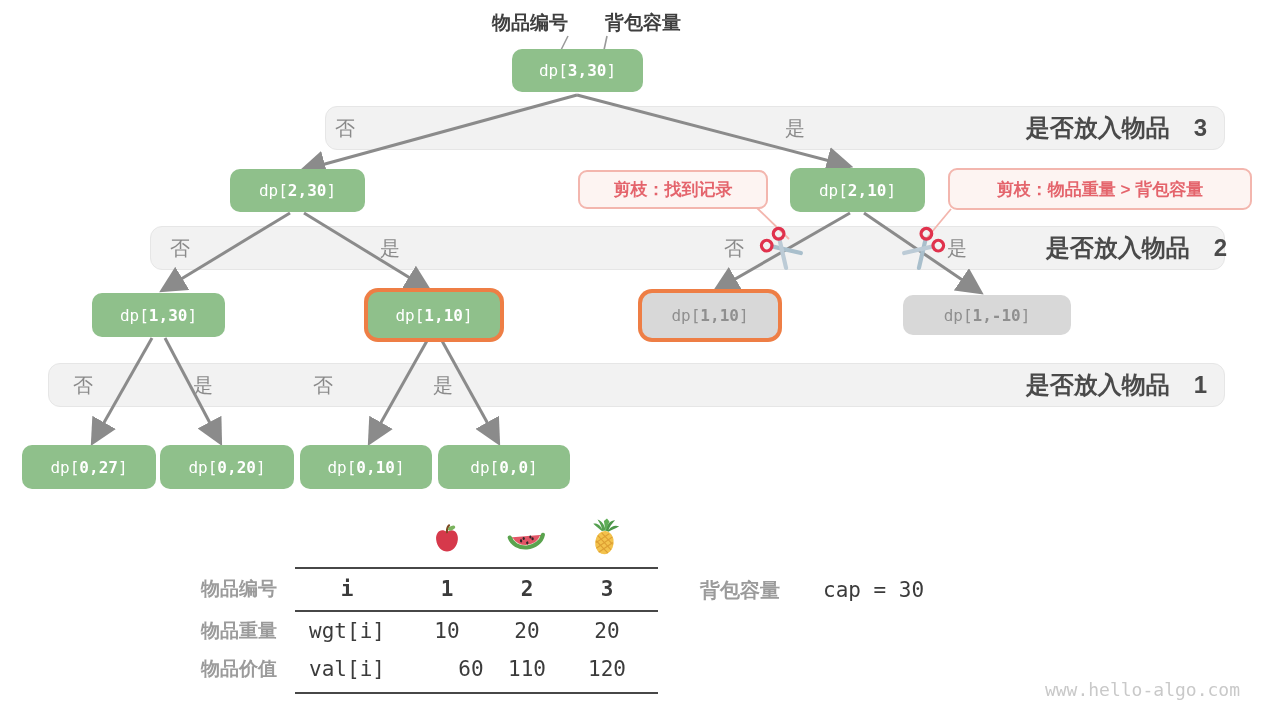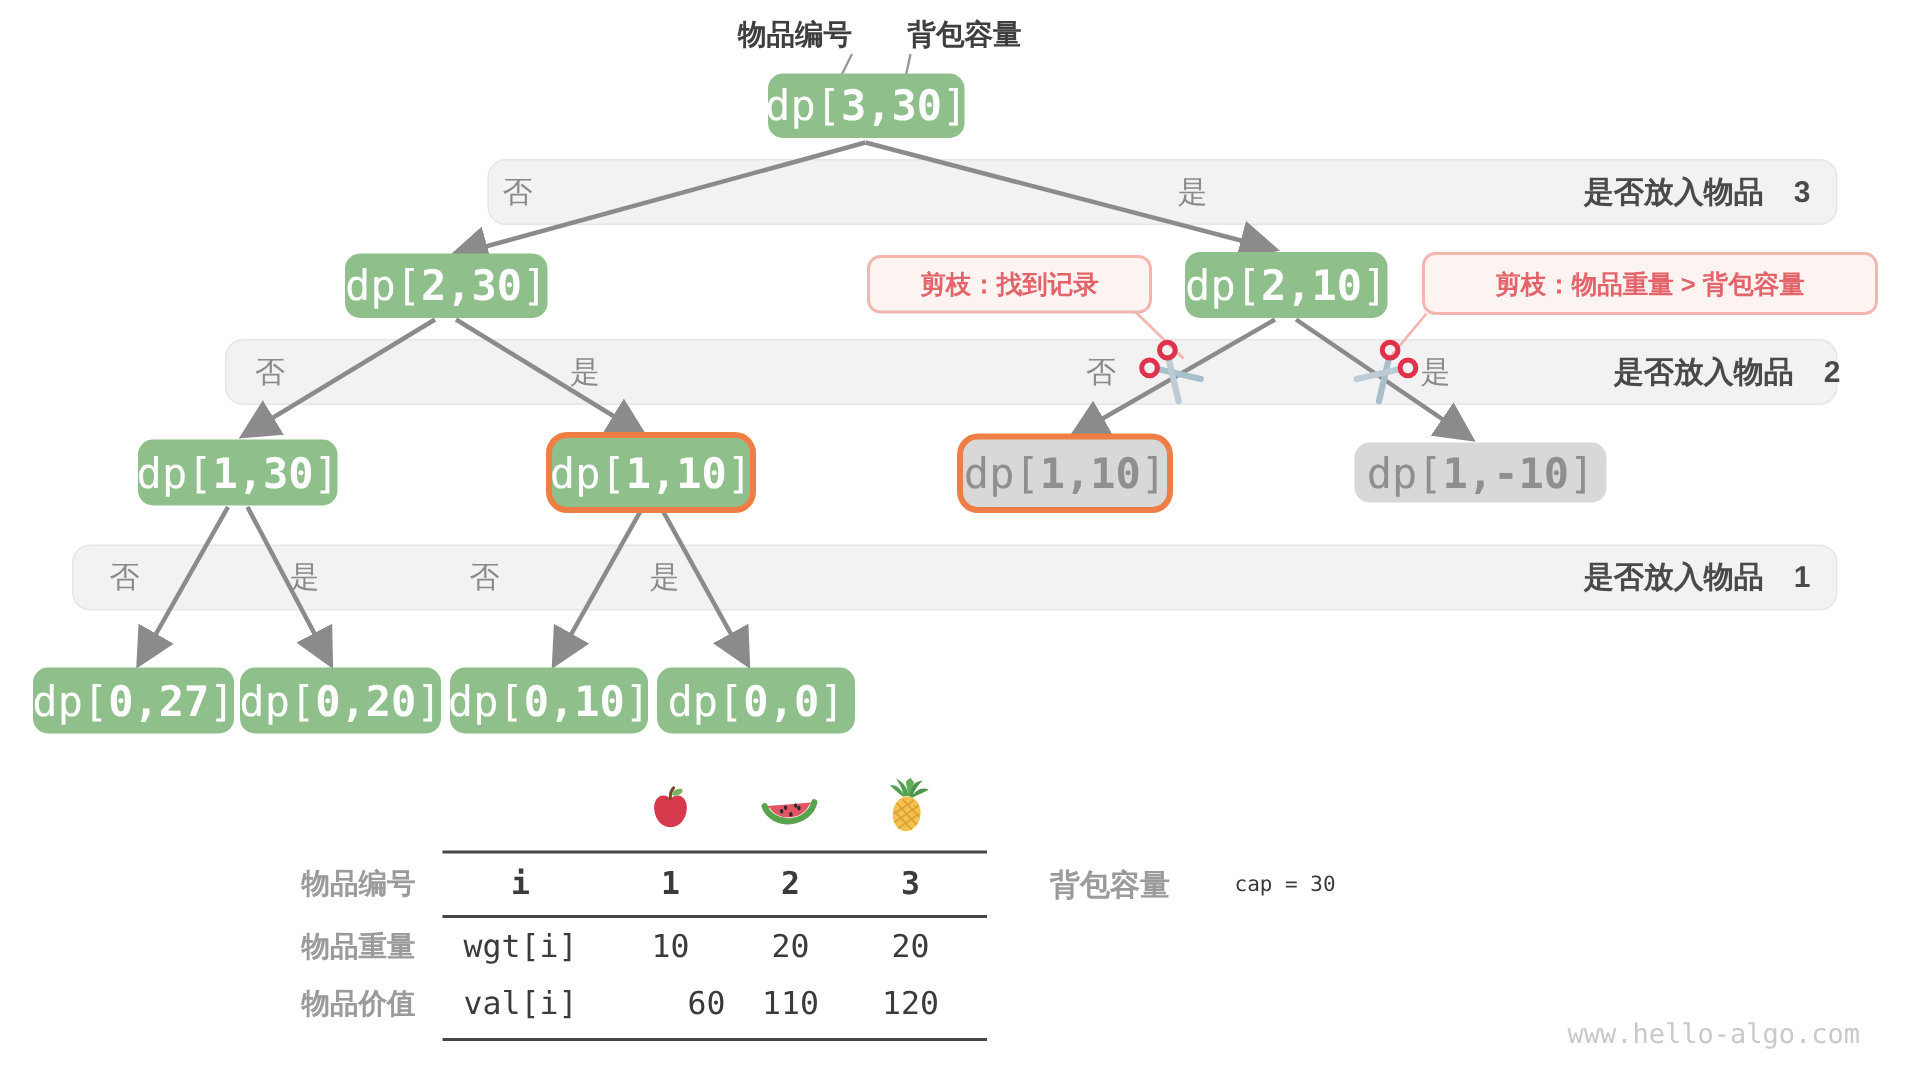--- a/index.html
+++ b/index.html
@@ -3,43 +3,43 @@
 <meta charset="utf-8">
 <style>
   html,body{margin:0;padding:0;background:#fff;}
   .canvas{
     position:relative;width:1280px;height:720px;background:#ffffff;overflow:hidden;
     font-family:"Liberation Sans",sans-serif;
   }
   svg.overlay{position:absolute;left:0;top:0;z-index:2;pointer-events:none;}
   .band{position:absolute;z-index:1;background:var(--band-bg);border:1px solid var(--band-border);border-radius:12px;box-sizing:border-box;}
   .choice{position:absolute;z-index:2;transform:translate(-50%,-50%);color:var(--choice-text);font-size:20px;}
-  .band-label{position:absolute;z-index:2;transform:translate(-100%,-50%);color:var(--band-label-text);font-weight:bold;font-size:20px;white-space:pre;}
+  .band-label{position:absolute;z-index:2;transform:translate(-100%,-50%);color:var(--band-label-text);font-weight:bold;font-size:24px;white-space:pre;}
   .node{
     position:absolute;z-index:3;border-radius:10px;display:flex;align-items:center;justify-content:center;
-    font-family:"DejaVu Sans Mono","Liberation Mono",monospace;font-size:28px;box-sizing:border-box;white-space:pre;
+    font-family:"DejaVu Sans Mono","Liberation Mono",monospace;font-size:16px;box-sizing:border-box;white-space:pre;
   }
   .node.green{background:var(--node-green);color:#ffffff;}
   .node.gray{background:var(--node-gray);color:var(--node-gray-text);}
   .node.hl{box-shadow:0 0 0 4px var(--highlight-orange);}
   .node b{font-weight:bold;}
   .callout{
     position:absolute;z-index:3;background:var(--callout-bg);border:2px solid var(--callout-border);
     border-radius:9px;color:var(--callout-text);font-weight:bold;font-size:17px;
     display:flex;align-items:center;justify-content:center;white-space:pre;box-sizing:border-box;
   }
   .hdr-label{position:absolute;z-index:3;transform:translateX(-50%);font-weight:bold;font-size:19px;color:#3f3f3f;white-space:nowrap;}
   .scissors{position:absolute;z-index:4;transform:translate(-50%,-50%);}
   .fruit{position:absolute;z-index:3;transform:translate(-50%,-50%);}
   .tbl-label{position:absolute;z-index:3;transform:translate(-100%,-50%);color:var(--muted-label);font-weight:bold;font-size:19px;white-space:nowrap;}
   .tbl-cell{position:absolute;z-index:3;transform:translate(-50%,-50%);font-family:"DejaVu Sans Mono","Liberation Mono",monospace;font-size:21px;color:#3b3b3b;white-space:pre;}
   .tbl-cell.bold{font-weight:bold;}
   .rule{position:absolute;z-index:3;height:2px;background:#474747;}
   .cap-label{position:absolute;z-index:3;transform:translateY(-50%);color:var(--muted-label);font-weight:bold;font-size:20px;white-space:nowrap;}
-  .cap-value{position:absolute;z-index:3;transform:translateY(-50%);font-family:"DejaVu Sans Mono","Liberation Mono",monospace;font-size:14px;color:#3b3b3b;white-space:pre;}
+  .cap-value{position:absolute;z-index:3;transform:translateY(-50%);font-family:"DejaVu Sans Mono","Liberation Mono",monospace;font-size:21px;color:#3b3b3b;white-space:pre;}
   .watermark{position:absolute;z-index:3;right:40px;bottom:20px;font-family:"DejaVu Sans Mono","Liberation Mono",monospace;font-size:18px;color:#c9c9c9;}
 </style>
 </head>
 <body>
 
 <div class="canvas" id="canvas">
   <div class="hdr-label" style="left:530px;top:10px">物品编号</div>
   <div class="hdr-label" style="left:643px;top:10px">背包容量</div>
 
   <div id="generated">

